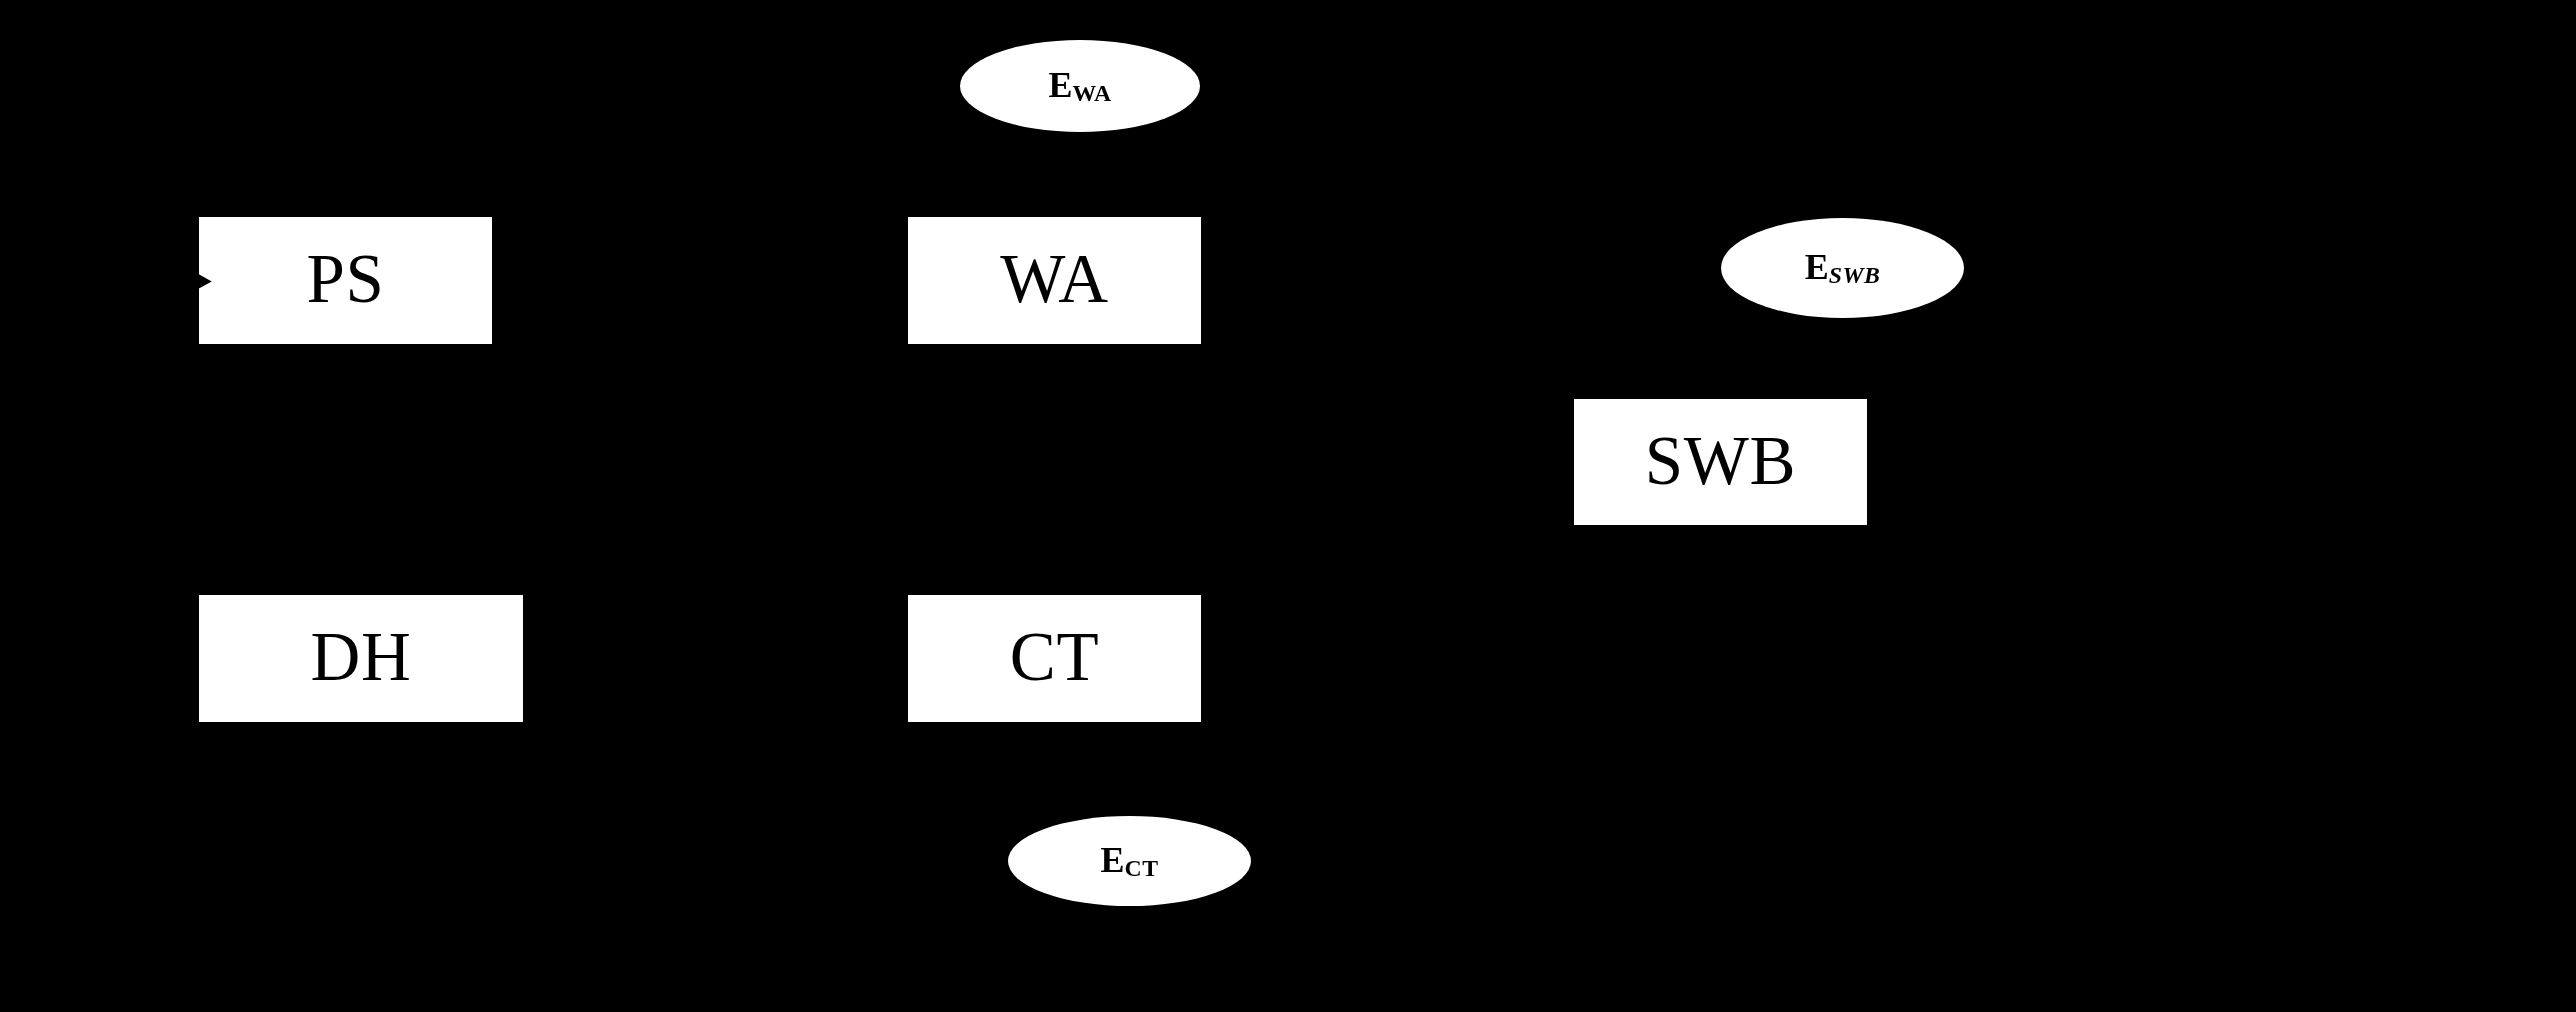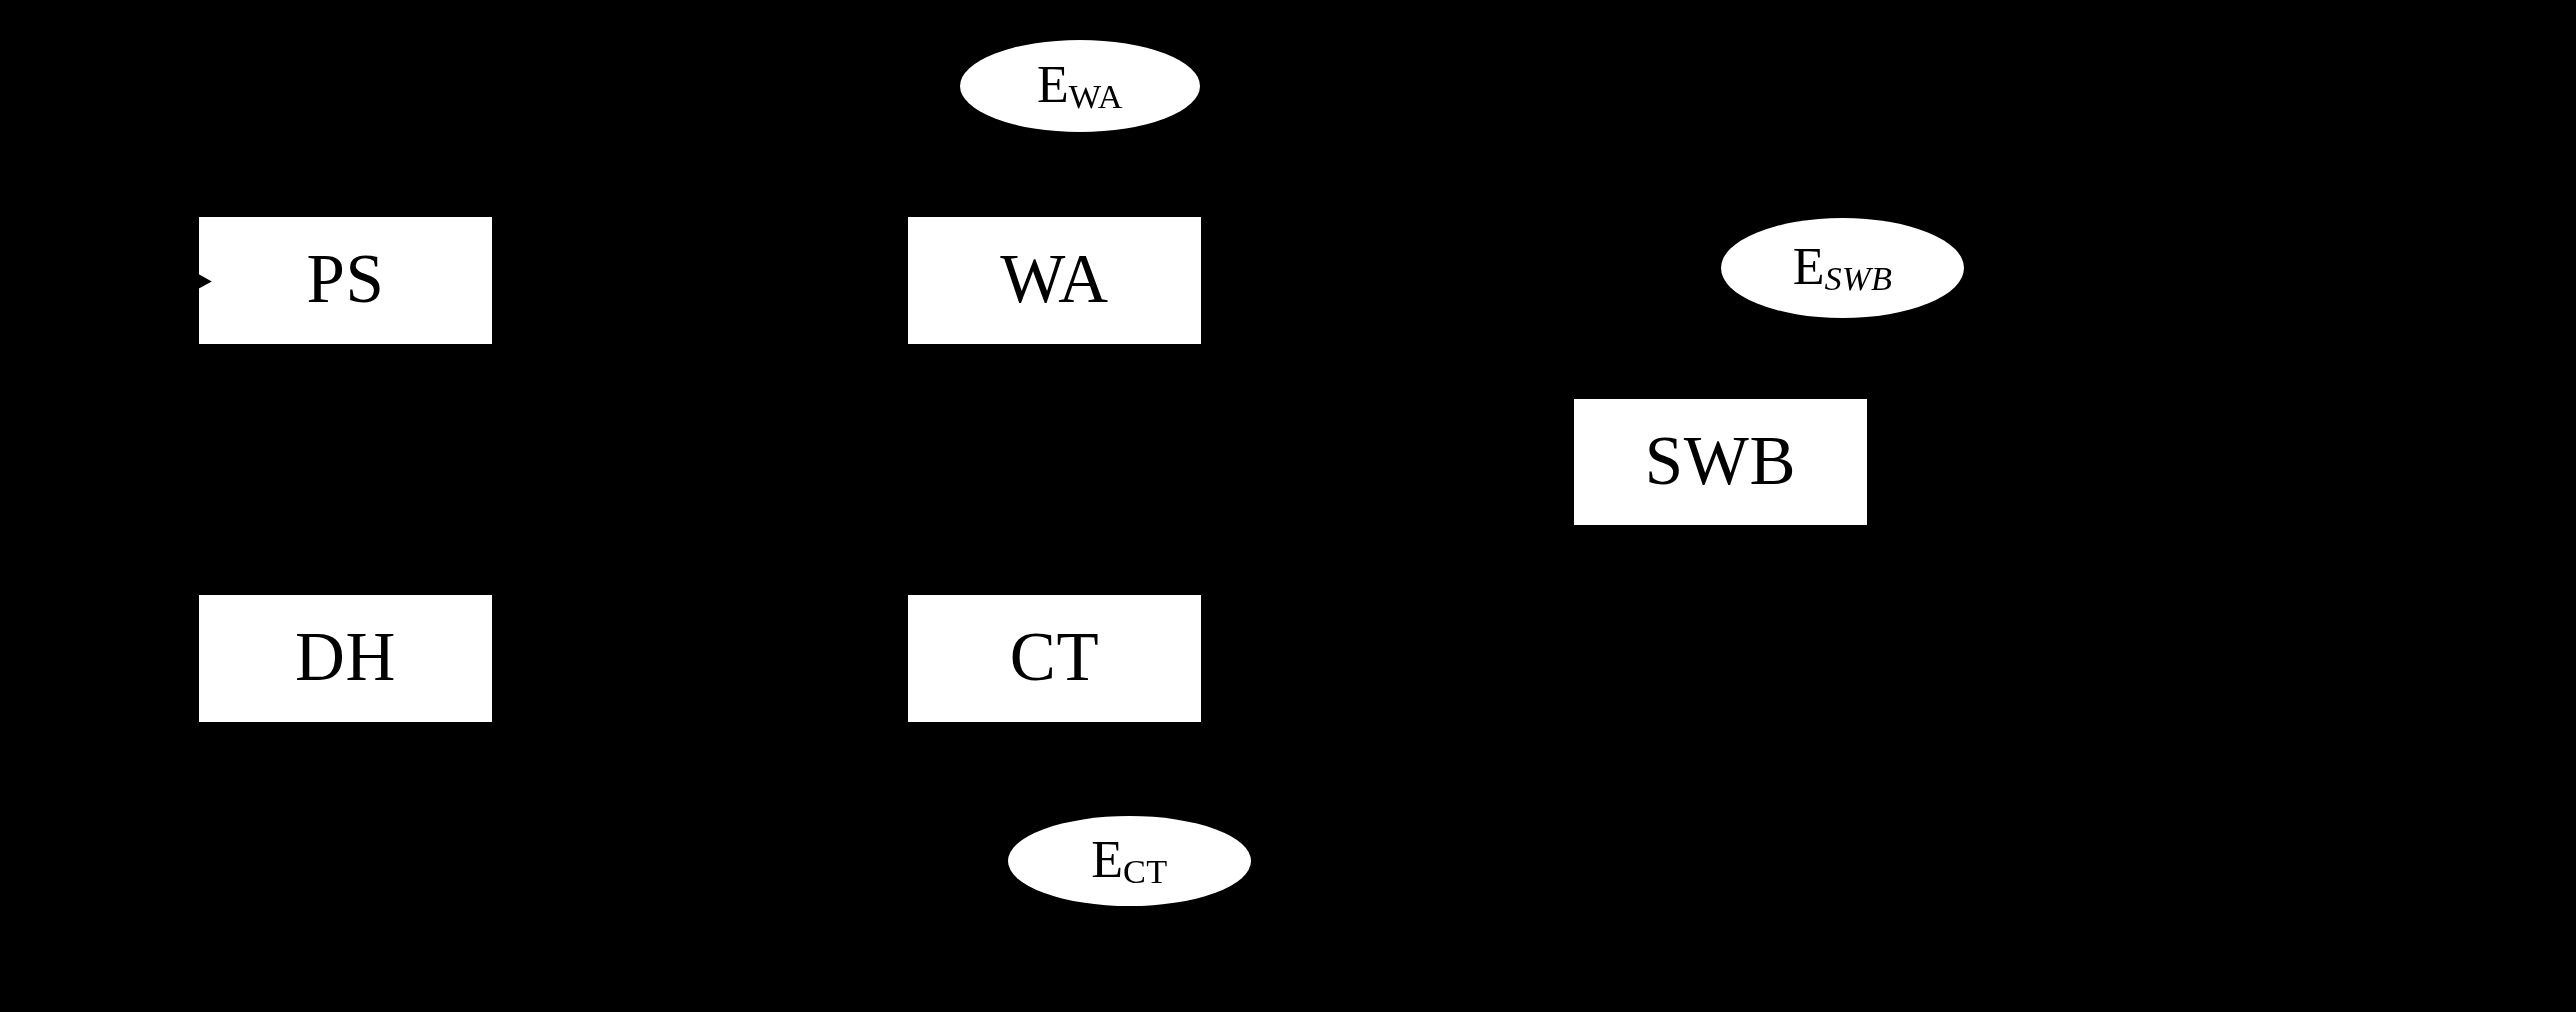--- a/index.html
+++ b/index.html
@@ -44,24 +44,25 @@
     color: #000000;
     border-radius: 50%;
     display: flex;
     align-items: center;
     justify-content: center;
     box-sizing: border-box;
     line-height: 1;
   }
   .node-ellipse .node-label {
     font-family: "Liberation Serif", "DejaVu Serif", serif;
-    font-size: 52px;
+    font-size: 36px;
     color: #000000;
     white-space: nowrap;
     transform: translateY(-0.7px);
+    font-weight: bold;
   }
   .node-ellipse .node-label .sub {
     font-size: 0.66em;
     vertical-align: baseline;
     position: relative;
     top: 0.17em;
     letter-spacing: 0.4px;
   }
   .node-ellipse .node-label .sub.italic {
     font-style: italic;
@@ -87,21 +88,21 @@
   </div>
 
   <div class="node-box" style="left:908px; top:217px; width:293px; height:127px;">
     <span class="node-label">WA</span>
   </div>
 
   <div class="node-box" style="left:1574px; top:399px; width:293px; height:126px;">
     <span class="node-label">SWB</span>
   </div>
 
-  <div class="node-box" style="left:199px; top:595px; width:293px; height:127px;">
+  <div class="node-box" style="left:199px; top:595px; width:324px; height:127px;">
     <span class="node-label">DH</span>
   </div>
 
   <div class="node-box" style="left:908px; top:595px; width:293px; height:127px;">
     <span class="node-label">CT</span>
   </div>
 
   <div class="node-ellipse" style="left:960px; top:40px; width:240px; height:92px;">
     <span class="node-label"><span>E</span><span class="sub">WA</span></span>
   </div>

